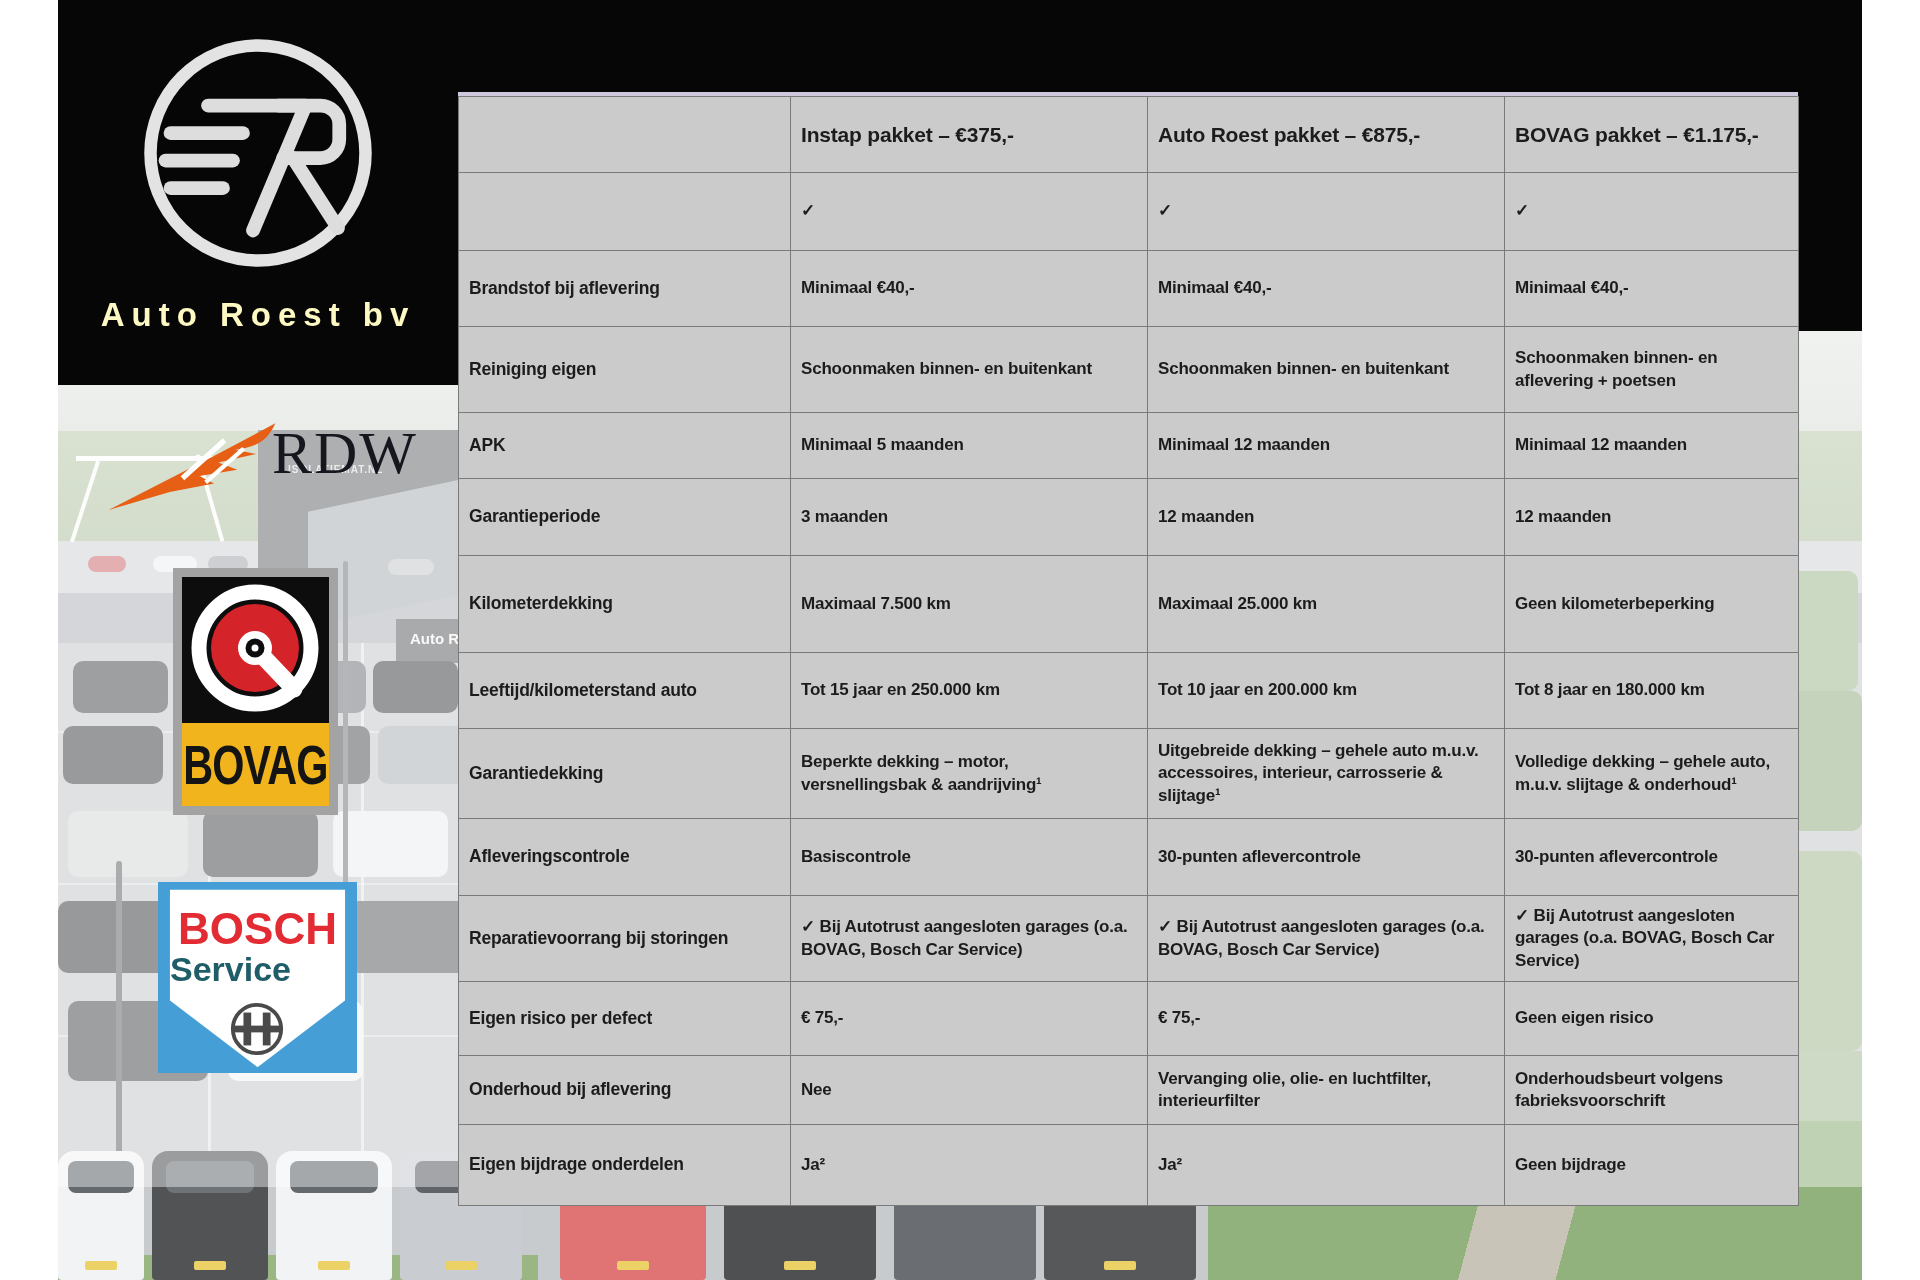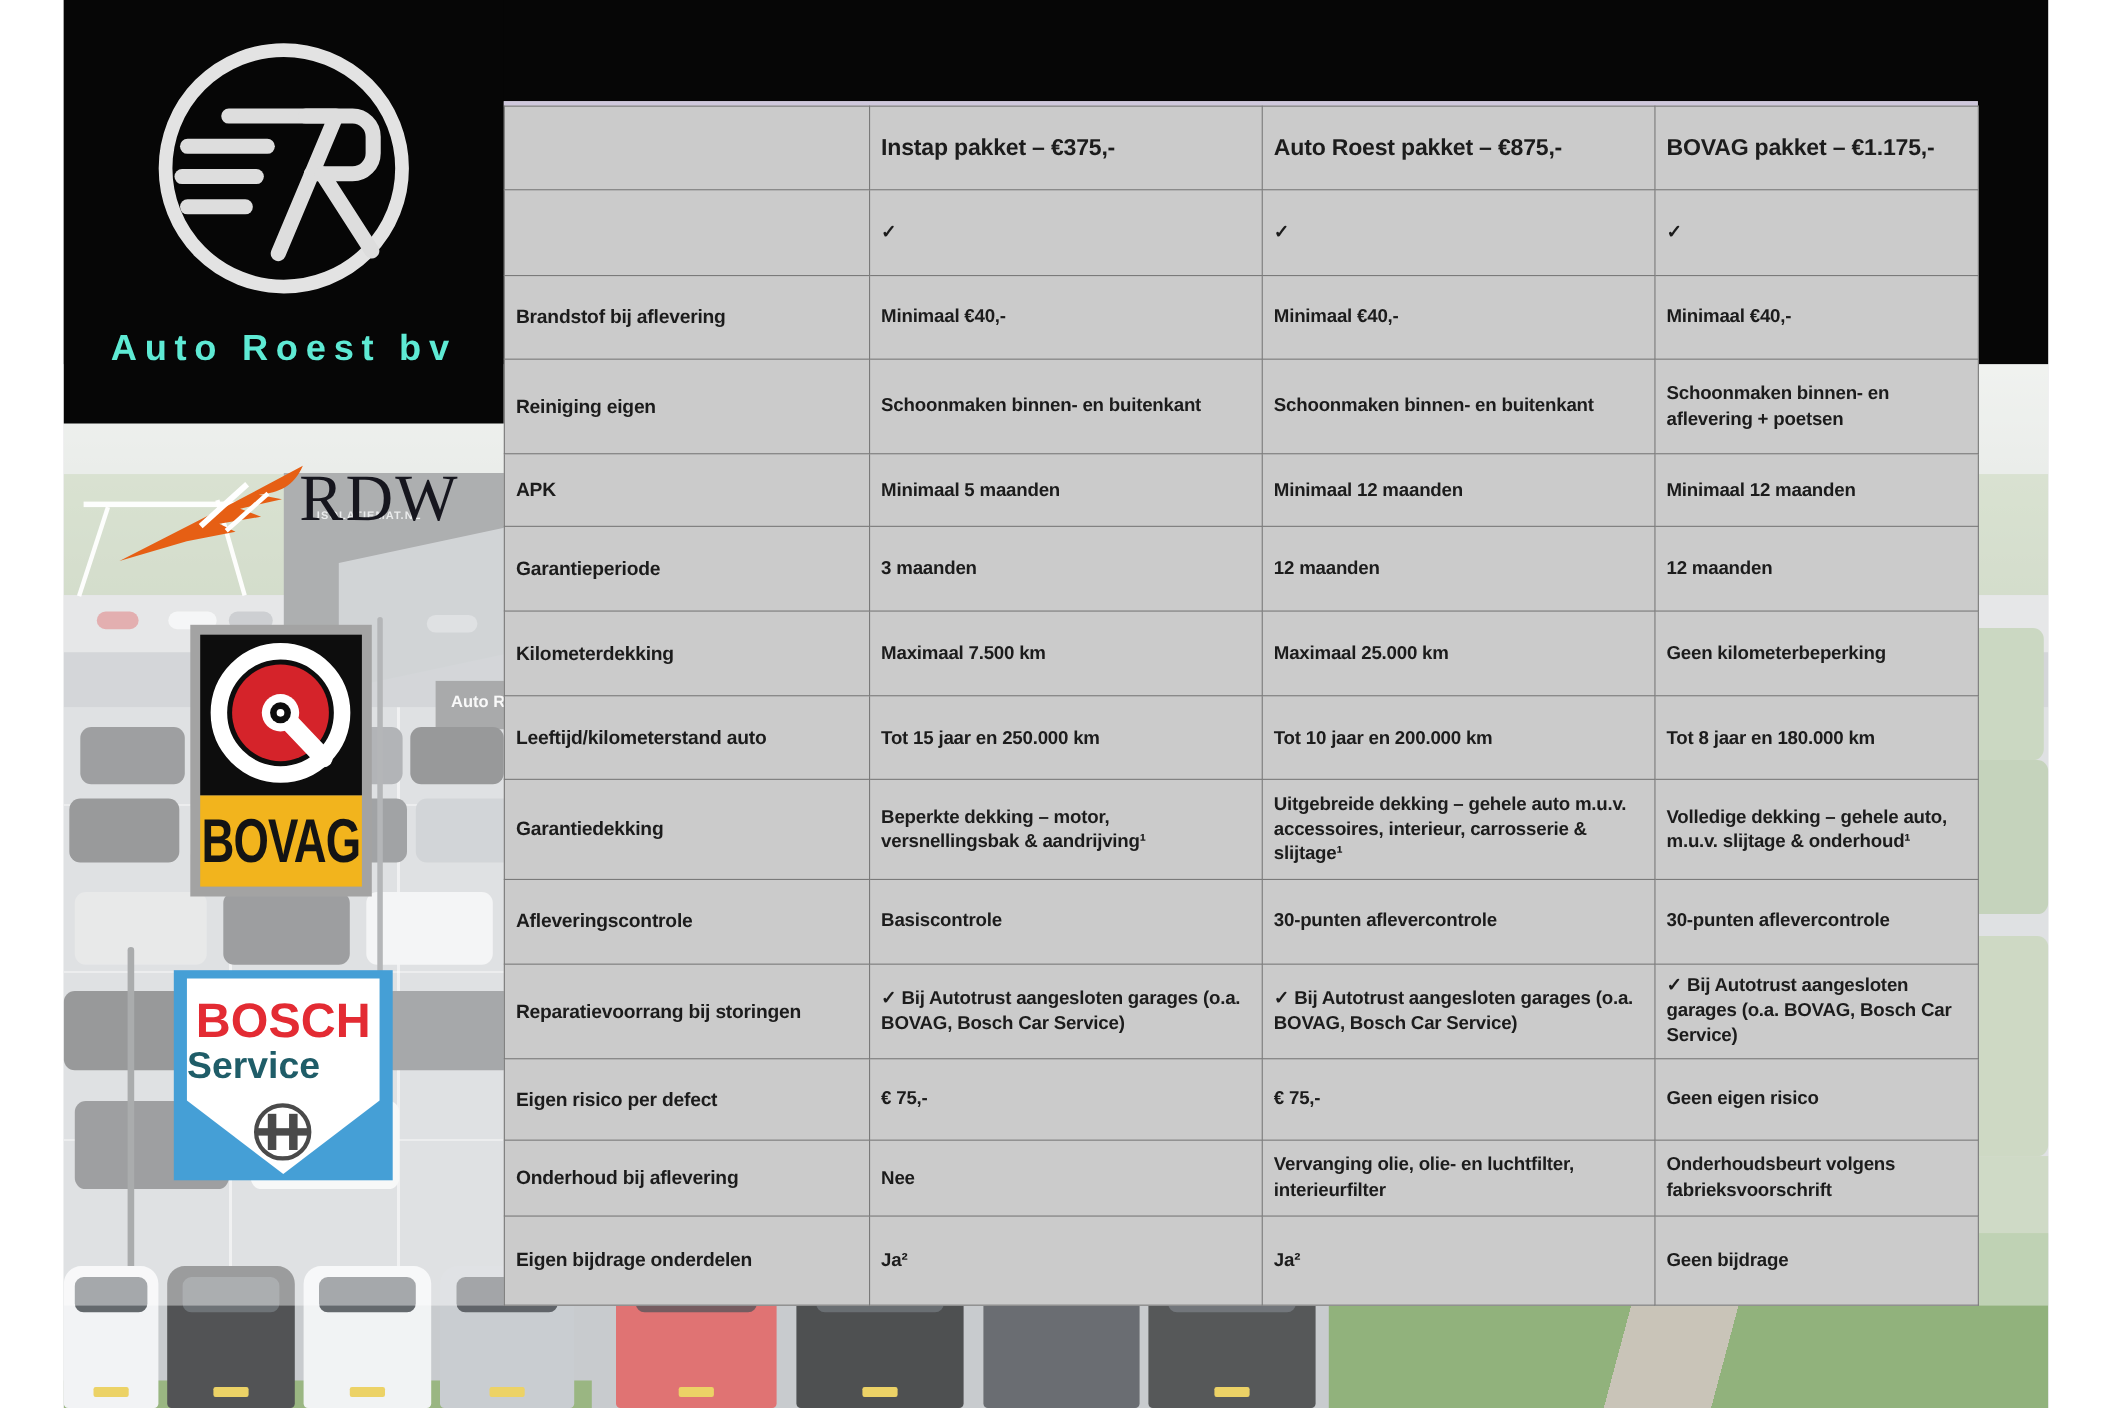--- a/index.html
+++ b/index.html
@@ -30,21 +30,21 @@
   .grass-vivid{left:1150px;top:790px;width:654px;height:159px;background:#6f9a54;
     background-image:linear-gradient(105deg,transparent 42%,#b8b2a2 42%,#b8b2a2 56%,transparent 56%);}
   .grass-bottom-left{left:0;top:924px;width:480px;height:25px;background:#7ba05b;}
   .wash{position:absolute;left:0;top:0;width:100%;height:856px;background:rgba(255,255,255,.56);}
   .wash2{position:absolute;left:0;top:856px;width:100%;height:93px;background:rgba(255,255,255,.24);}
 
   
   .black-band{position:absolute;left:58px;top:0;width:1804px;height:331px;background:#060606;}
   .logo-box{position:absolute;left:58px;top:0;width:400px;height:385px;background:#060606;text-align:center;}
   .logo-box svg{margin-top:28px;}
-  .company-name{color:#5eead4;font-size:33px;font-weight:bold;letter-spacing:7px;margin-top:14px;}
+  .company-name{color:#fef9c3;font-size:33px;font-weight:bold;letter-spacing:7px;margin-top:14px;}
 
   
   .rdw{position:absolute;left:100px;top:405px;width:310px;height:110px;}
   .rdw svg{position:absolute;left:8px;top:12px;}
   .rdw-text{position:absolute;left:172px;top:18px;font-family:"Liberation Serif",serif;
             font-size:60px;color:#16161e;letter-spacing:2px;line-height:1;}
 
   .bovag{position:absolute;left:173px;top:568px;width:165px;height:247px;background:#a3a3a3;
          box-sizing:border-box;padding:9px;}
   .bovag-top{width:147px;height:146px;background:#0d0d0d;position:relative;}
@@ -253,21 +253,21 @@
             <td>Minimaal 5 maanden</td>
             <td>Minimaal 12 maanden</td>
             <td>Minimaal 12 maanden</td>
           </tr>
           <tr style="height: 77px;">
             <td class="lbl">Garantieperiode</td>
             <td>3 maanden</td>
             <td>12 maanden</td>
             <td>12 maanden</td>
           </tr>
-          <tr style="height: 77px;">
+          <tr style="height: 97px;">
             <td class="lbl">Kilometerdekking</td>
             <td>Maximaal 7.500 km</td>
             <td>Maximaal 25.000 km</td>
             <td>Geen kilometerbeperking</td>
           </tr>
           <tr style="height: 76px;">
             <td class="lbl">Leeftijd/kilometerstand auto</td>
             <td>Tot 15 jaar en 250.000 km</td>
             <td>Tot 10 jaar en 200.000 km</td>
             <td>Tot 8 jaar en 180.000 km</td>

